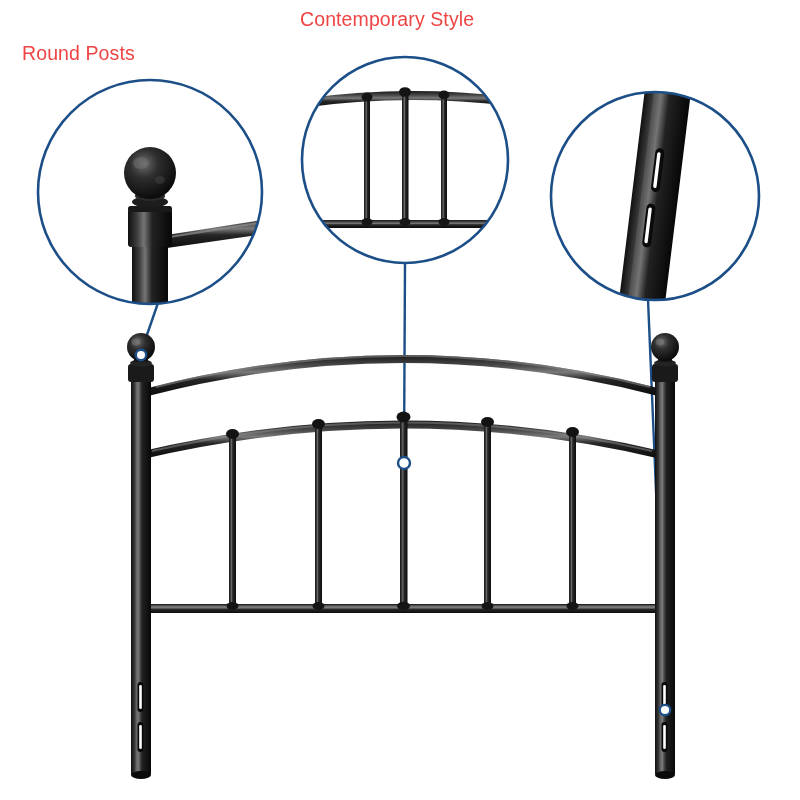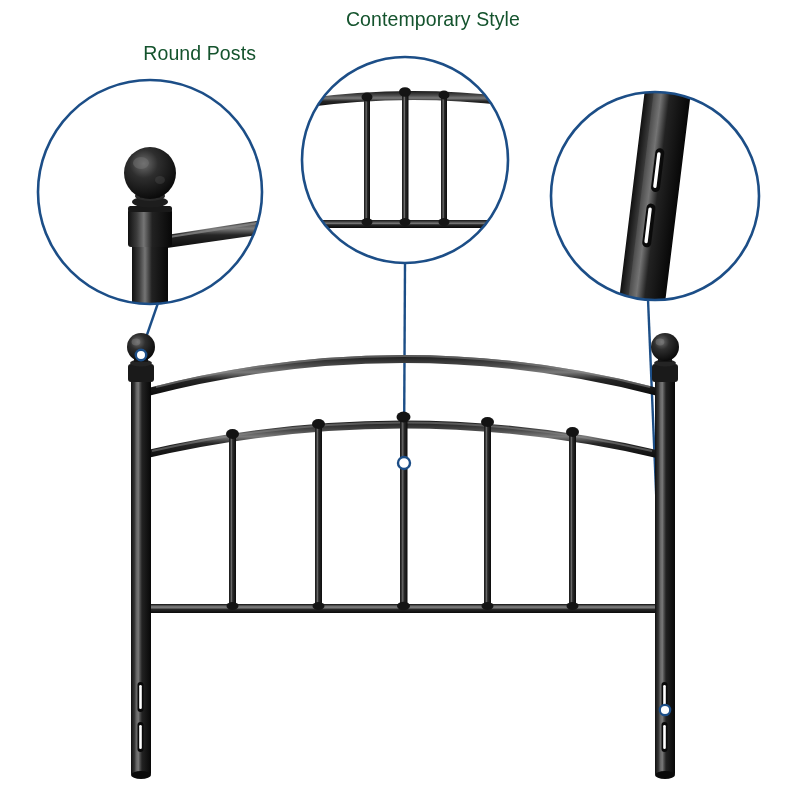--- a/index.html
+++ b/index.html
@@ -17,30 +17,30 @@
   }
   #art {
     position: absolute;
     left: 0;
     top: 0;
     width: 800px;
     height: 800px;
   }
   .callout-label {
     position: absolute;
-    text-align: right;
-    color: #14532d;
+    text-align: left;
+    color: #ef4444;
     font-family: "Liberation Sans", sans-serif;
     font-size: 19.5px;
     line-height: 22px;
     letter-spacing: 0.1px;
     white-space: pre-line;
     user-select: none;
   }
-  #label-0 { left: 16px;  top: 42px;  width: 240px; }
+  #label-0 { left: 22px;  top: 42px;  width: 240px; }
   #label-1 { left: 300px; top: 8px;   width: 220px; }
   #label-2 { left: 560px; top: 42px;  width: 220px; }
 </style>
 </head>
 <body>
 
 <div id="stage">
 
   <svg id="art" viewBox="0 0 800 800" xmlns="http://www.w3.org/2000/svg">
     <defs>

